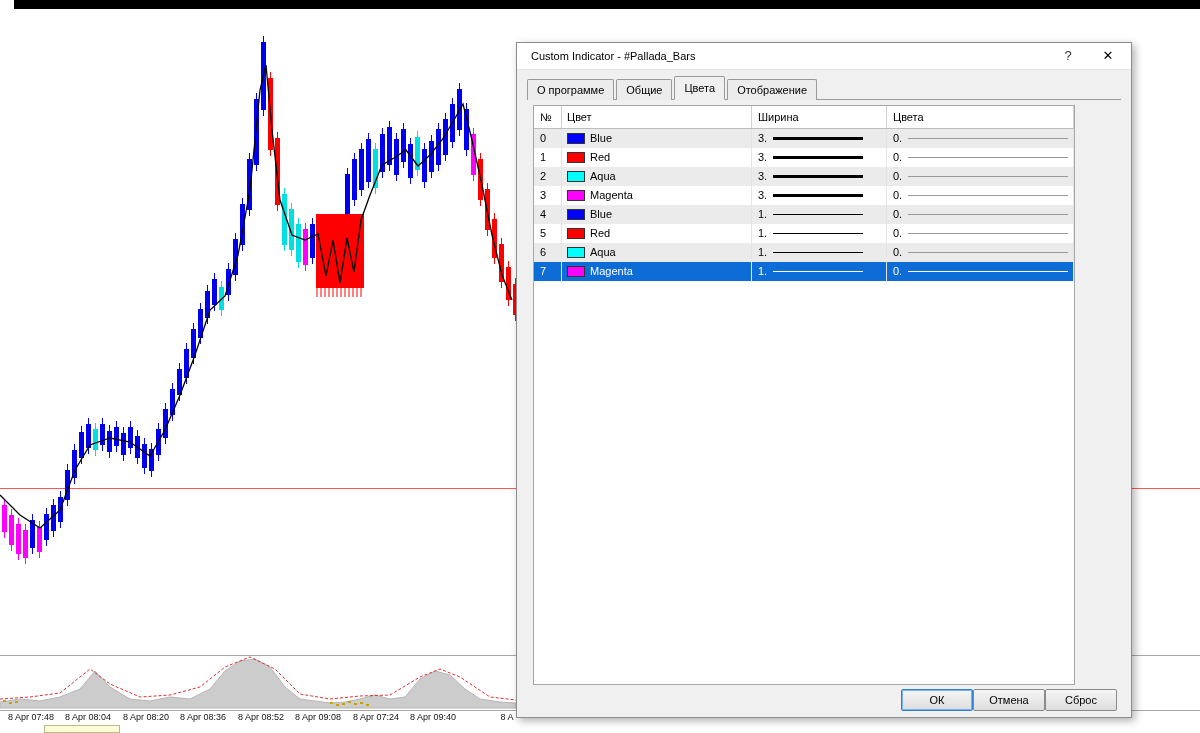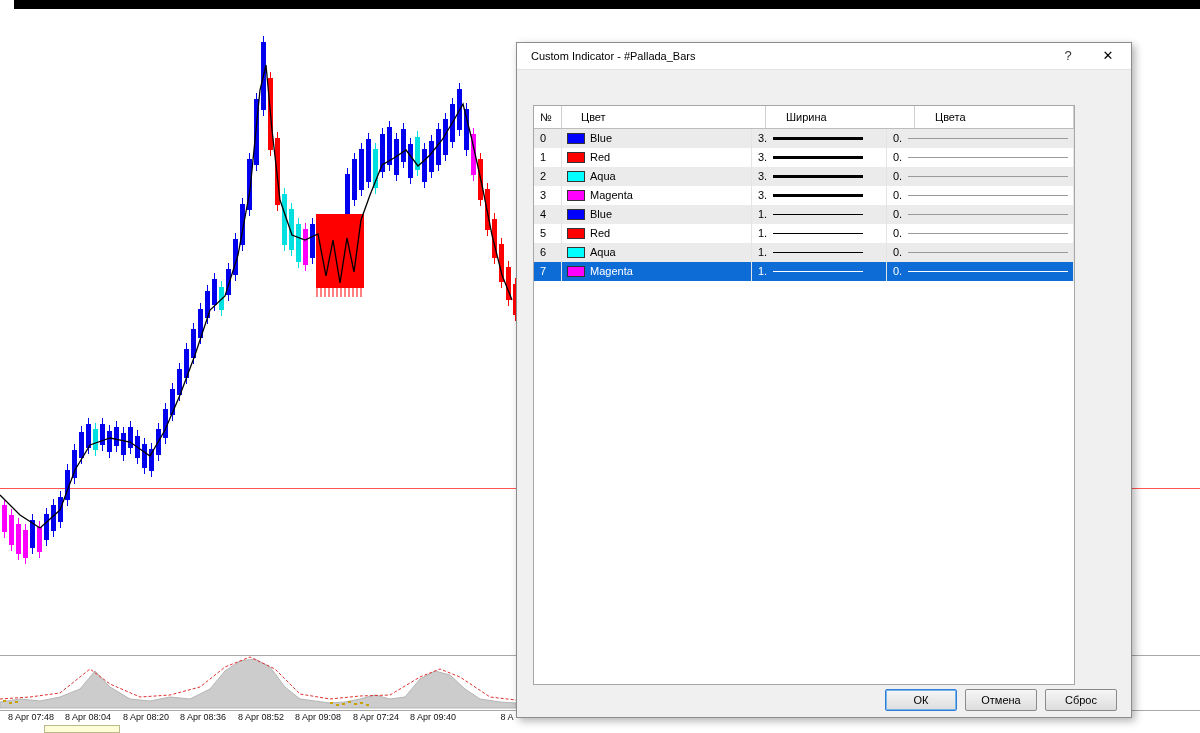--- a/index.html
+++ b/index.html
@@ -27,32 +27,32 @@
   .tab{height:14px;line-height:14px;padding:3px 9px;border:1px solid #9a9a9a;border-bottom:none;
        background:#ececec;margin-right:2px;margin-bottom:-1px;border-radius:2px 2px 0 0;color:#000;}
   .tab.active{background:#f0f0f0;border-bottom:1px solid #f0f0f0;height:16px;line-height:16px;font-weight:400;}
   .dtable{position:absolute;left:16px;top:62px;width:540px;height:578px;background:#fff;border:1px solid #a7a7a7;}
   .thead{display:flex;height:22px;line-height:22px;border-bottom:1px solid #bdbdbd;background:#fff;}
   .thead span{border-right:1px solid #d0d0d0;box-sizing:border-box;}
   .c-num{width:28px;padding-left:6px;box-sizing:border-box;flex:none;}
   .c-color{width:190px;padding-left:5px;box-sizing:border-box;flex:none;display:flex;align-items:center;}
   .c-width{width:135px;padding-left:6px;box-sizing:border-box;flex:none;display:flex;align-items:center;}
   .c-style{flex:1;padding-left:6px;box-sizing:border-box;display:flex;align-items:center;}
-  .thead .c-color,.thead .c-width,.thead .c-style{display:block;margin-left:14px;}
+  .thead .c-color,.thead .c-width,.thead .c-style{display:block;}
   .trow{display:flex;height:19px;line-height:19px;color:#000;}
   .trow span{border-right:1px solid #e4e4e4;box-sizing:border-box;}
   .trow.even{background:#ebebeb;}
   .trow.sel{color:#fff;}
   .swatch{display:inline-block;width:16px;height:9px;border:1px solid #333;margin-right:5px;flex:none;font-style:normal;}
   .cname,.celllabel{font-style:normal;}
   .celllabel{margin-right:6px;}
   .wline{display:inline-block;width:90px;background:#000;flex:none;font-style:normal;}
   .sline{display:inline-block;width:160px;height:1px;background:#9a9a9a;flex:none;font-style:normal;}
   .trow.sel .wline,.trow.sel .sline{background:#fff;}
-  .dbuttons{position:absolute;right:14px;top:646px;display:flex;gap:8px;}
+  .dbuttons{position:absolute;right:14px;top:646px;display:flex;gap:0;}
   .dbtn{width:72px;height:22px;font-size:11px;font-family:"Liberation Sans",sans-serif;
         background:linear-gradient(#f6f6f6,#dddddd);border:1px solid #8a8a8a;border-radius:2px;color:#000;}
   .dbtn.focus{border:1px solid #2d7fd4;box-shadow:0 0 0 1px #7ab4ef inset;}
   
   .watermark{position:absolute;left:602px;top:688px;z-index:9;font-size:36px;letter-spacing:1px;
              opacity:.78;white-space:nowrap;
              text-shadow:1px 1px 0 #fff,-1px -1px 0 #fff,1px -1px 0 #fff,-1px 1px 0 #fff;}
 </style>
 </head>
 <body>
@@ -248,20 +248,26 @@
   <div class="bottombar">
     <div class="tabstub"></div>
   </div>
 
   <div class="dialog">
     <div class="dtitle">
       <span class="dtitle-text">Custom Indicator - #Pallada_Bars</span>
       <span class="dhelp">?</span>
       <span class="dclose">✕</span>
     </div>
+    <div class="dtabs" id="tabs">
+        <div class="tab">О программе</div>
+        <div class="tab">Общие</div>
+        <div class="tab active">Цвета</div>
+        <div class="tab">Отображение</div>
+      </div>
     <div class="dtable">
       <div class="thead">
         <span class="c-num">№</span>
         <span class="c-color">Цвет</span>
         <span class="c-width">Ширина</span>
         <span class="c-style">Цвета</span>
       </div>
       <div id="tbody">
           <div class="trow even">
             <span class="c-num">0</span>

